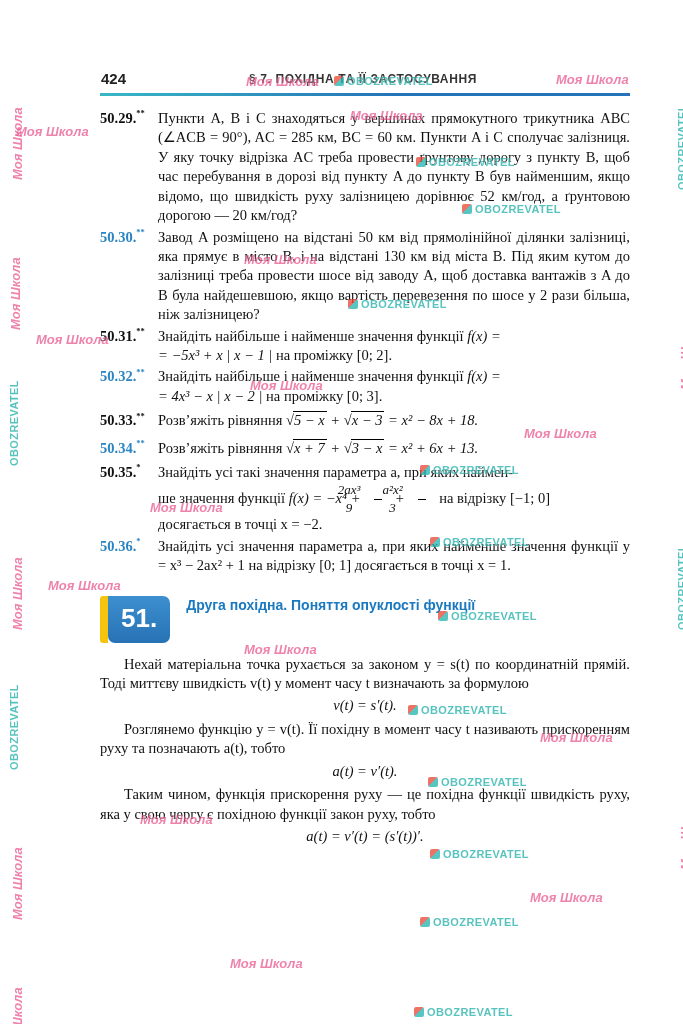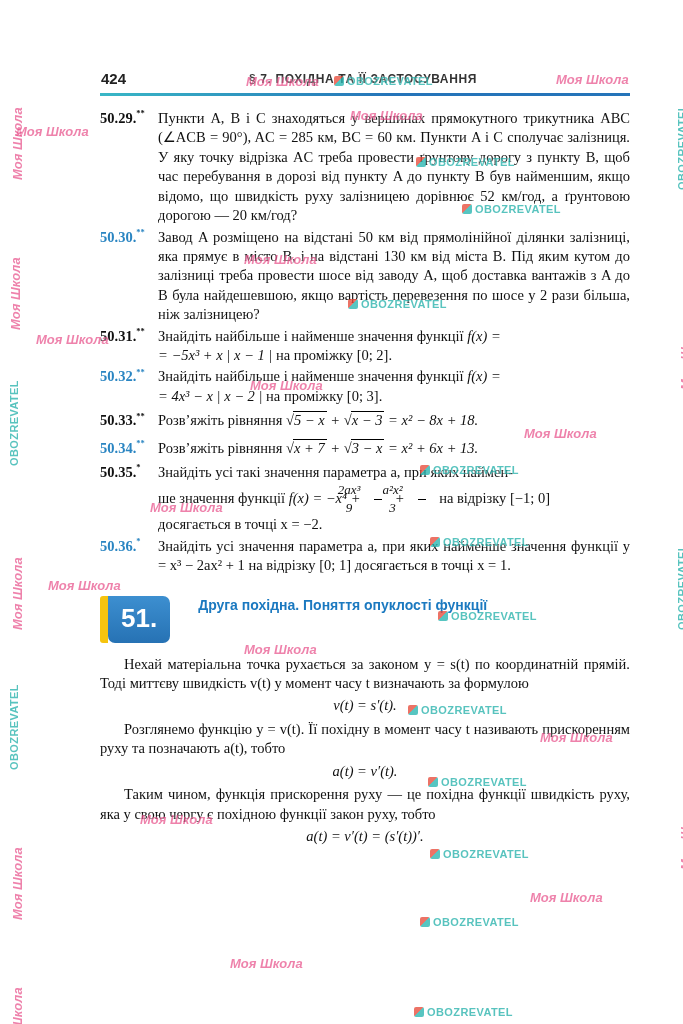--- a/index.html
+++ b/index.html
@@ -30,21 +30,21 @@
   .sqrt{white-space:nowrap;}
   .rsign{font-style:normal;margin-right:-1px;}
   .rad{border-top:1.2px solid #000;padding:0 2px 0 1px;}
   .frac{display:inline-block;vertical-align:middle;text-align:center;
     font-size:13px;line-height:1.15;margin:0 10px;}
   .frac .nu{display:block;border-bottom:1px solid #000;padding:0 4px 1px;}
   .frac .de{display:block;padding-top:1px;}
 
   
   .sec{display:flex;align-items:flex-start;margin:20px 0 12px;}
-  .secnum-wrap{display:flex;flex:0 0 auto;margin-right:28px;}
+  .secnum-wrap{display:flex;flex:0 0 auto;margin-right:16px;}
   .ybar{width:8px;background:#f6c40f;border-radius:3px 0 0 3px;}
   .secnum{background:linear-gradient(#3d8fd0,#2672b4);color:#fff;
     font-family:"Liberation Sans",sans-serif;font-weight:bold;font-size:26px;
     padding:5px 13px 7px;border-radius:0 7px 7px 7px;}
   .sectitle{color:#1b79c0;font-family:"Liberation Sans",sans-serif;font-weight:bold;
     font-size:14px;line-height:1.2;margin:1px 0 0;max-width:390px;}
 
   .ipar{margin:0;text-indent:24px;text-align:justify;}
   .cform{text-align:center;font-style:italic;margin:3px 0 4px;}
 

